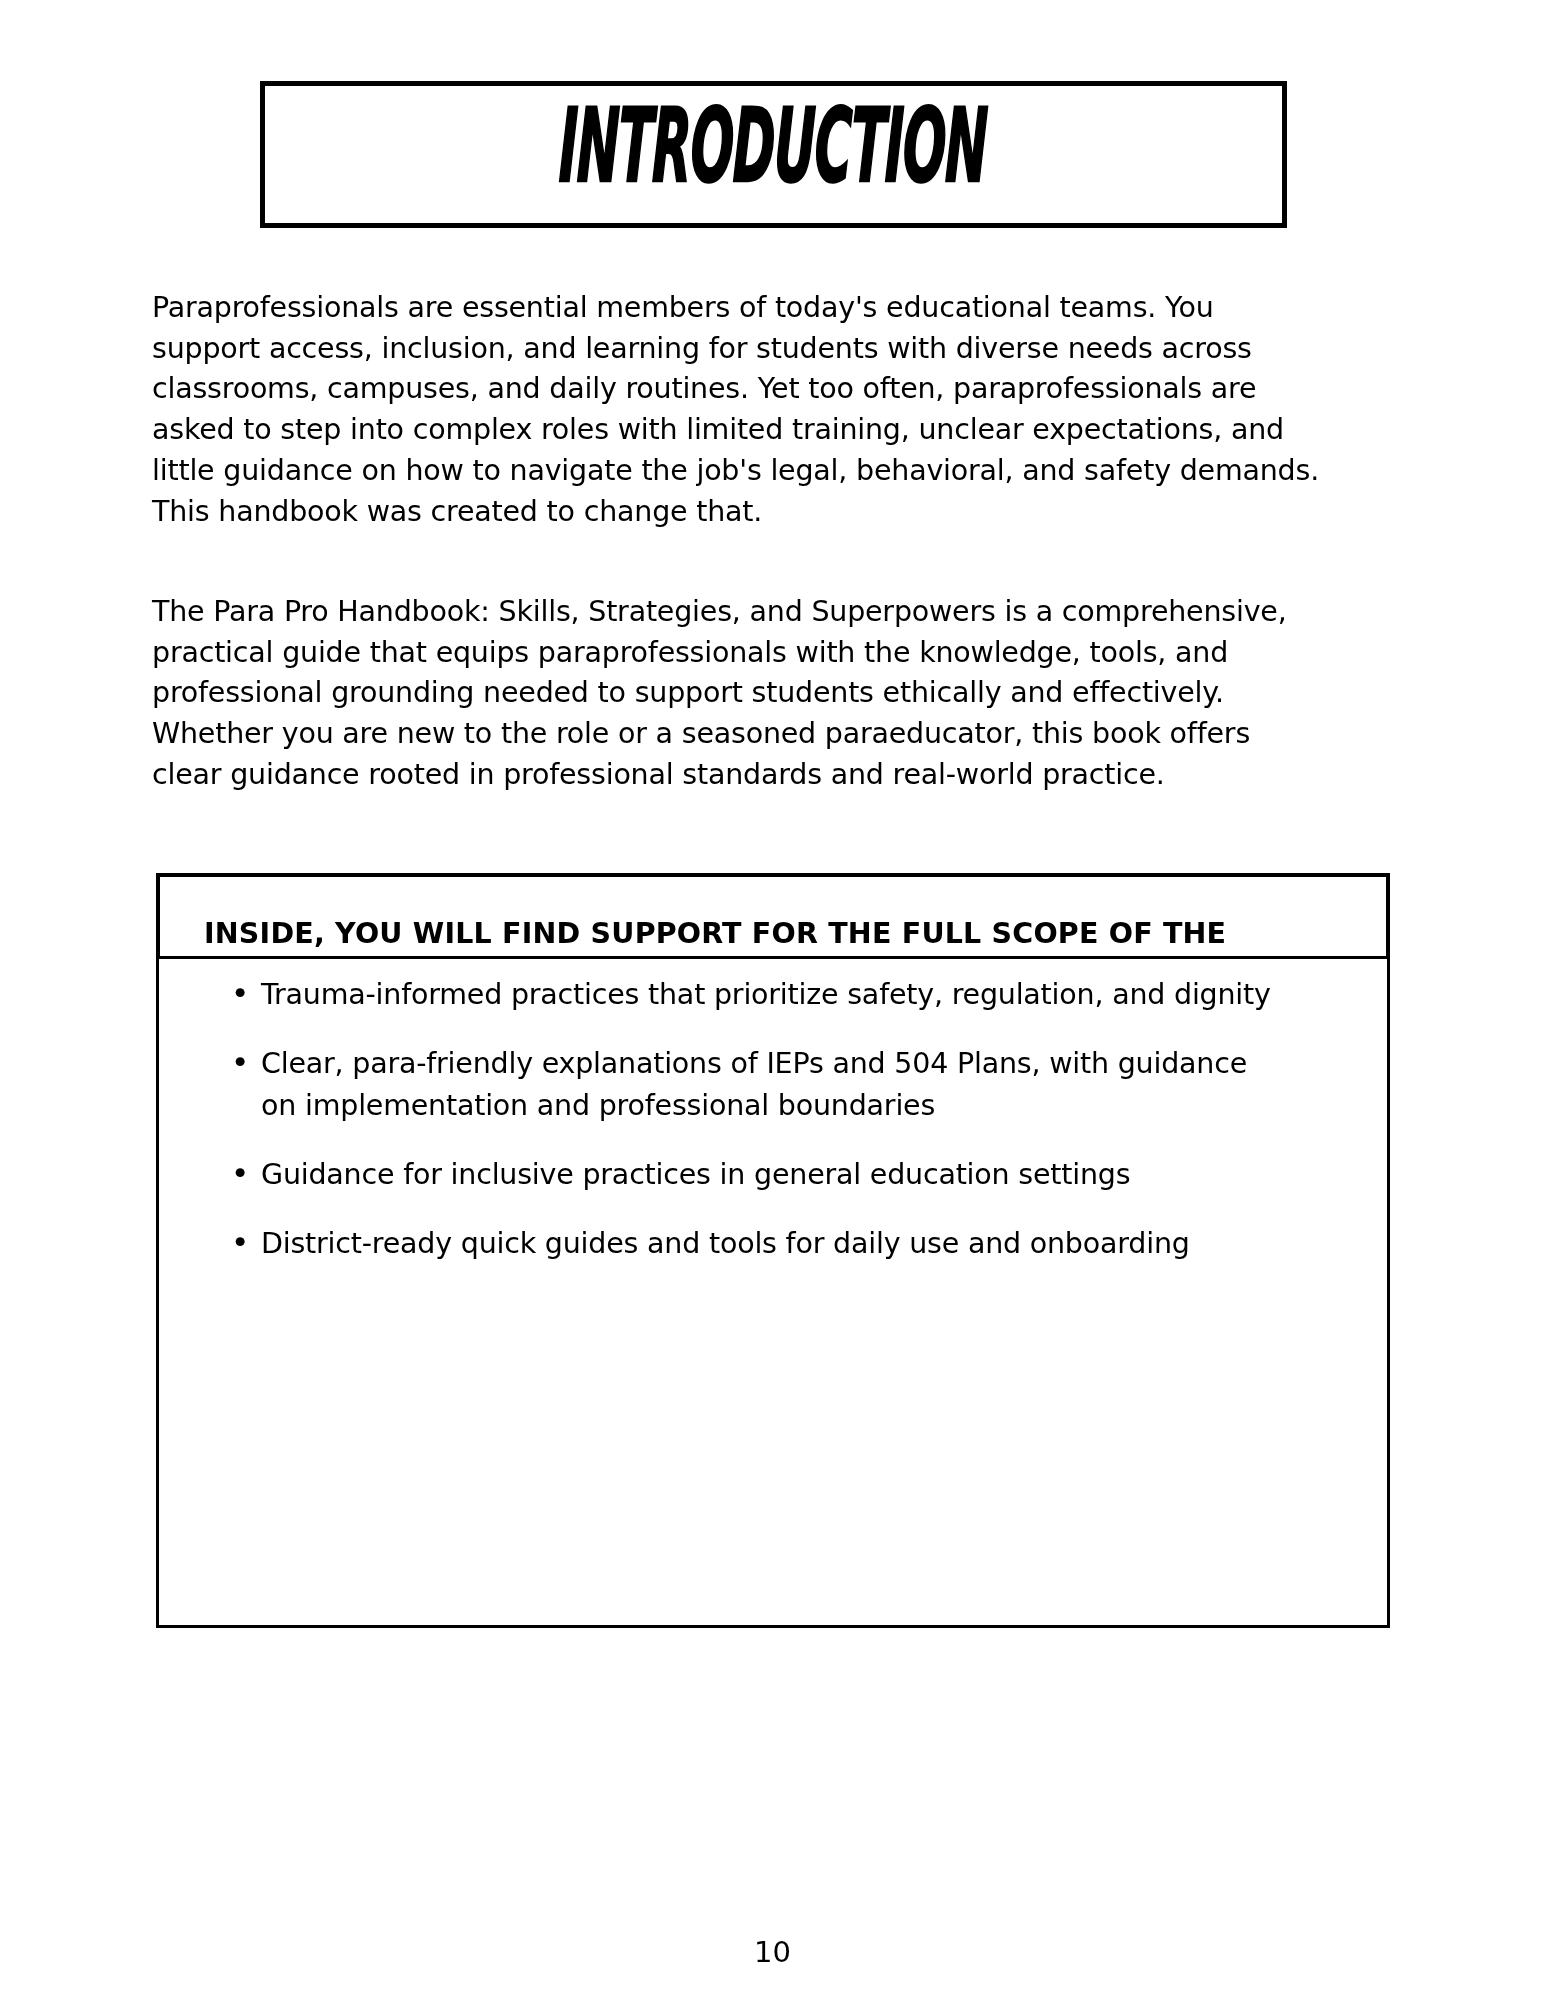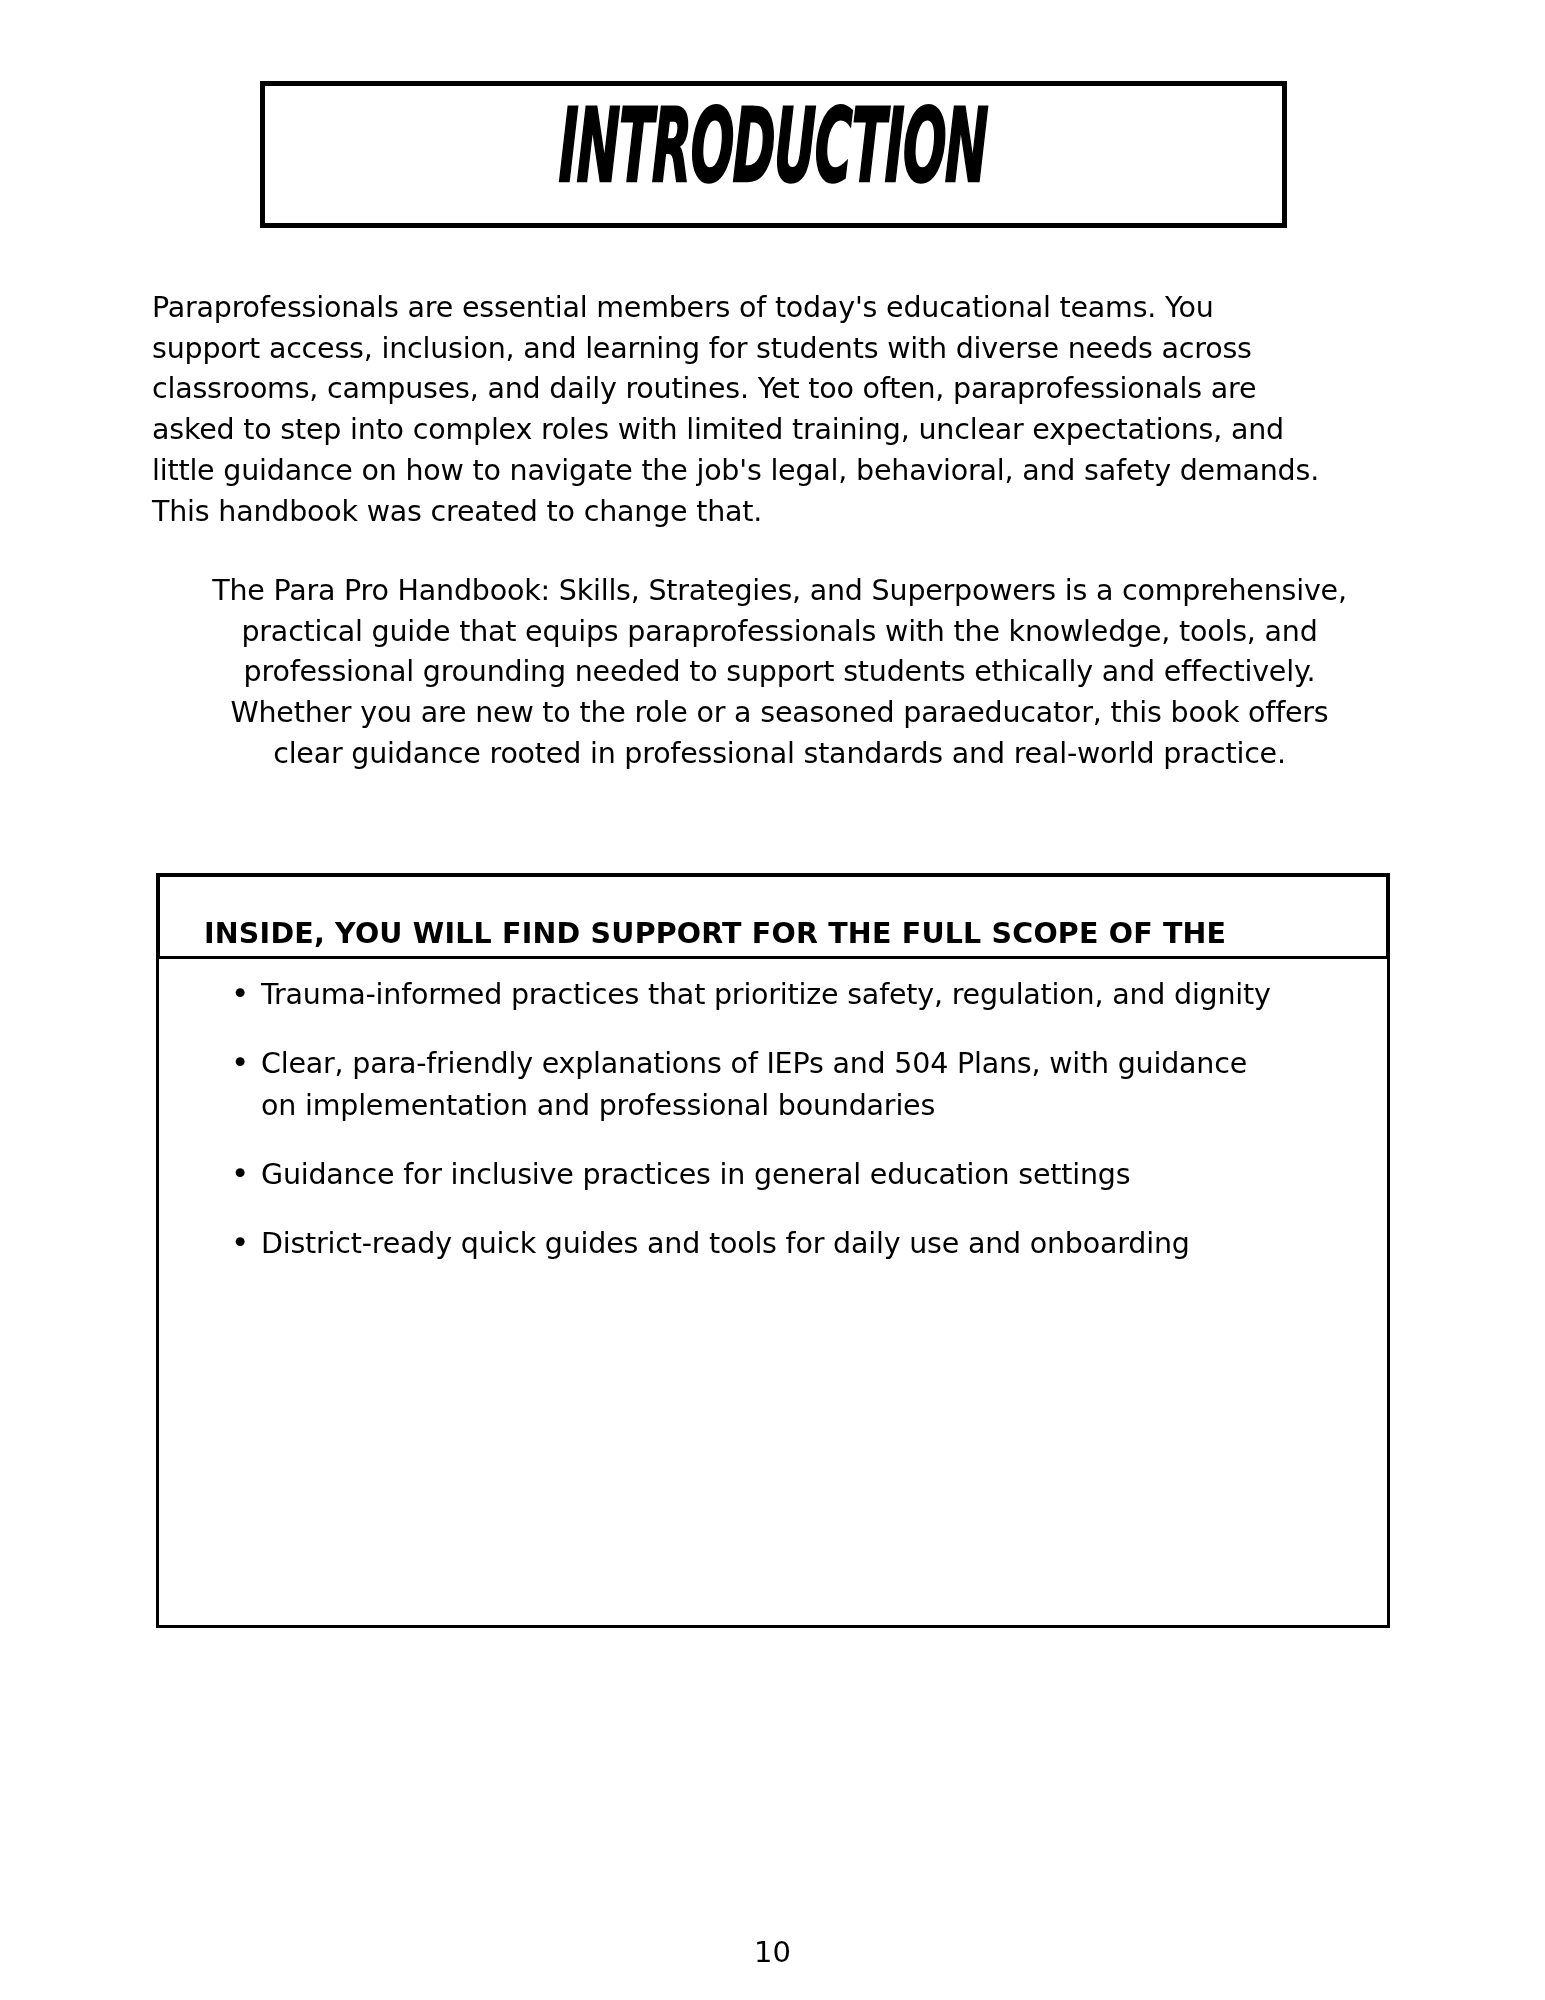--- a/index.html
+++ b/index.html
@@ -46,21 +46,21 @@
     position: absolute;
     left: 152px;
     width: 1255px;
     margin: 0;
     font-size: 28.5px;
     line-height: 40.7px;
     letter-spacing: -0.2px;
     white-space: pre-line;
   }
   .para-1 { top: 288px; }
-  .para-2 { top: 571px; text-align: center; }
+  .para-2 { top: 592px; }
 
   
   .support-heading {
     position: absolute;
     left: 156px;
     top: 873px;
     width: 1234px;
     height: 141px;
     box-sizing: border-box;
     border: 4px solid #000000;

